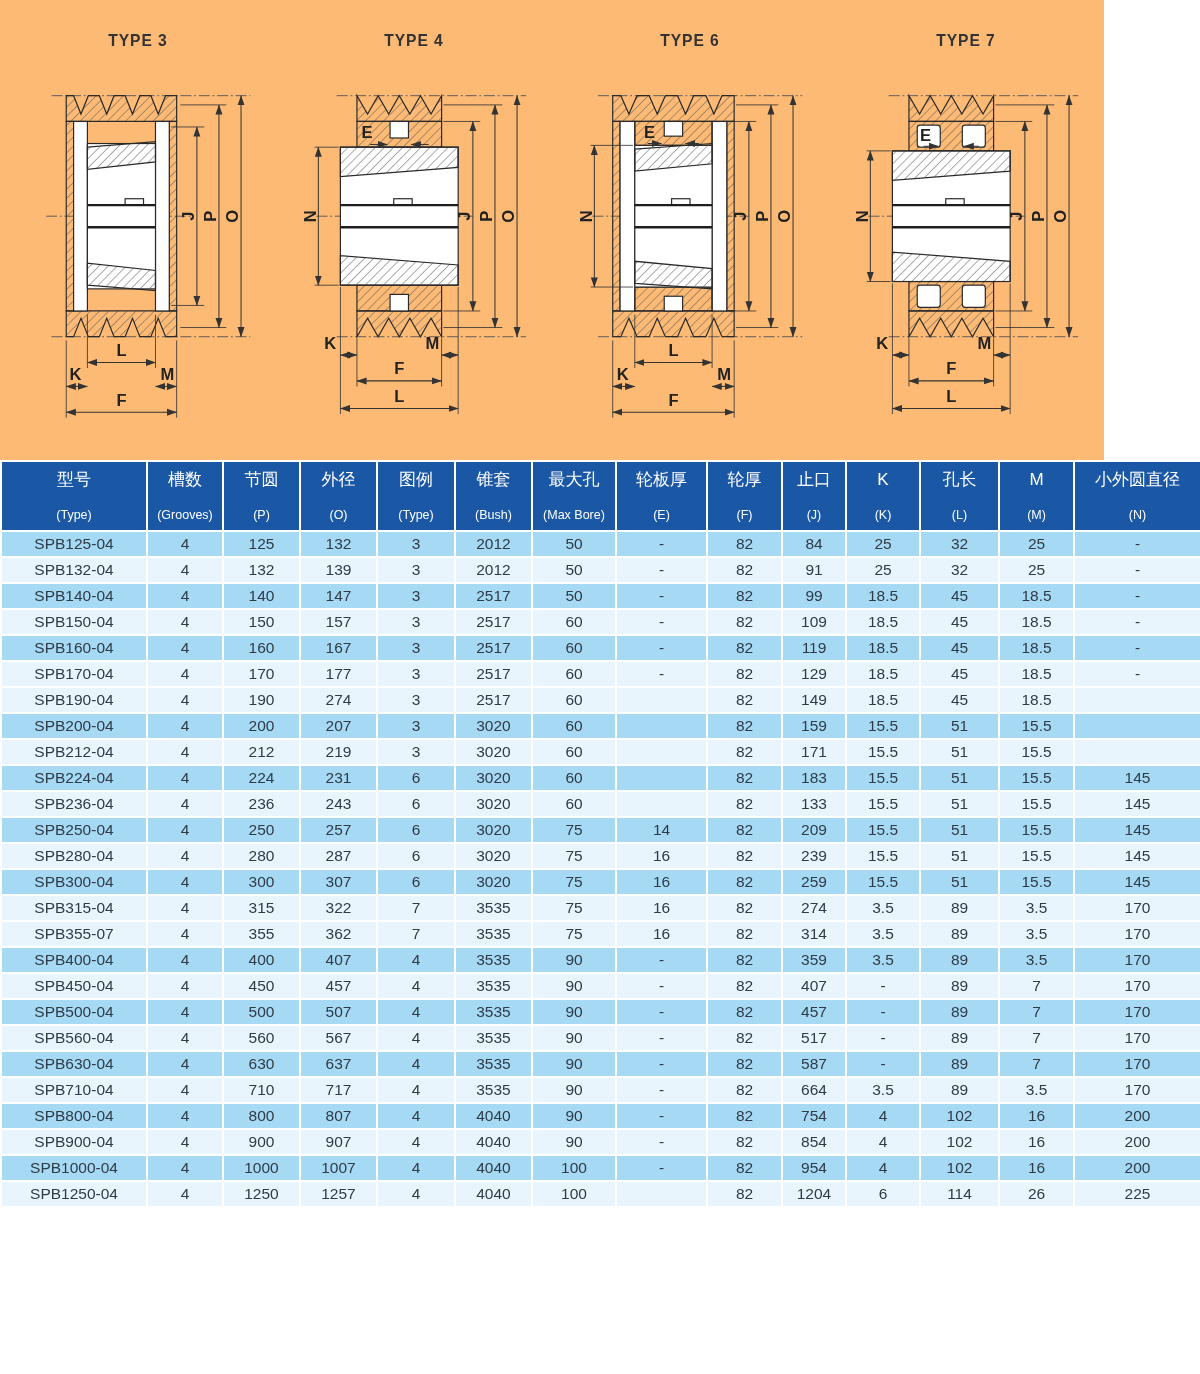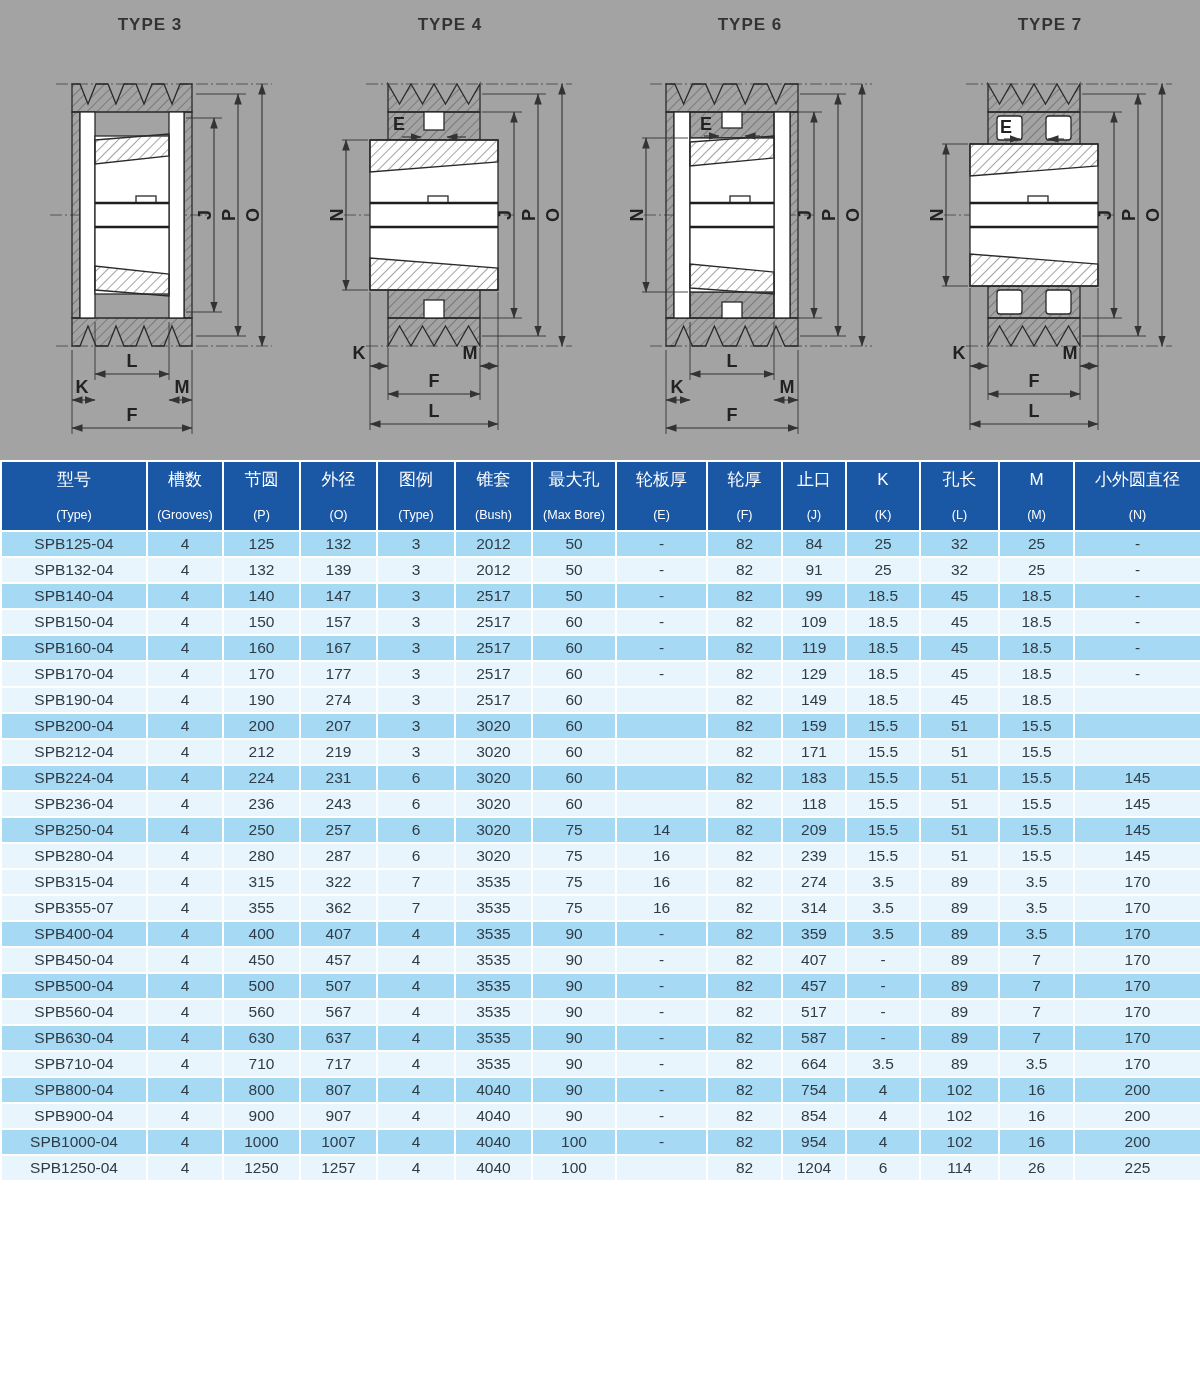--- a/index.html
+++ b/index.html
@@ -5,21 +5,21 @@
   :root{
     --header-bg:#1a57a5; --header-text:#ffffff;
     --row-odd:#a6d9f4; --row-even:#e9f5fc; --body-text:#2f3b46;
   }
   *{box-sizing:border-box;}
   html,body{margin:0;padding:0;background:#ffffff;}
   body{font-family:"Liberation Sans",sans-serif;width:1200px;}
   .page{width:1200px;}
 
   
-  .drawings{display:flex;width:1200px;height:460px;background:#a3a3a3;}
+  .drawings{display:flex;width:1104px;height:460px;background:#fdba74;}
   .drawings svg{width:300px;height:460px;display:block;}
   .oln{fill:#ffffff;stroke:#2a2a2a;stroke-width:1.3;}
   .hat{fill:url(#hatch);stroke:#2a2a2a;stroke-width:1.3;}
   .cl{stroke:#555;stroke-width:1;stroke-dasharray:12 3 2 3;fill:none;}
   .dim{stroke:#333;stroke-width:1.1;fill:none;}
   .ext{stroke:#333;stroke-width:0.9;fill:none;}
   .thick{stroke:#1e1e1e;stroke-width:2.6;}
   .dl{font-family:"Liberation Sans",sans-serif;font-size:18px;font-weight:700;fill:#222;}
   .dt{font-family:"Liberation Sans",sans-serif;font-size:17px;font-weight:700;fill:#333;letter-spacing:1px;}
 
@@ -500,21 +500,21 @@
         <tr class="even">
           <td>SPB236-04</td>
           <td>4</td>
           <td>236</td>
           <td>243</td>
           <td>6</td>
           <td>3020</td>
           <td>60</td>
           <td></td>
           <td>82</td>
-          <td>118</td>
+          <td>133</td>
           <td>15.5</td>
           <td>51</td>
           <td>15.5</td>
           <td>145</td>
         </tr>
         <tr class="odd">
           <td>SPB250-04</td>
           <td>4</td>
           <td>250</td>
           <td>257</td>
@@ -538,20 +538,36 @@
           <td>3020</td>
           <td>75</td>
           <td>16</td>
           <td>82</td>
           <td>239</td>
           <td>15.5</td>
           <td>51</td>
           <td>15.5</td>
           <td>145</td>
         </tr>
+        <tr class="odd">
+          <td>SPB300-04</td>
+          <td>4</td>
+          <td>300</td>
+          <td>307</td>
+          <td>6</td>
+          <td>3020</td>
+          <td>75</td>
+          <td>16</td>
+          <td>82</td>
+          <td>259</td>
+          <td>15.5</td>
+          <td>51</td>
+          <td>15.5</td>
+          <td>145</td>
+        </tr>
         <tr class="even">
           <td>SPB315-04</td>
           <td>4</td>
           <td>315</td>
           <td>322</td>
           <td>7</td>
           <td>3535</td>
           <td>75</td>
           <td>16</td>
           <td>82</td>

